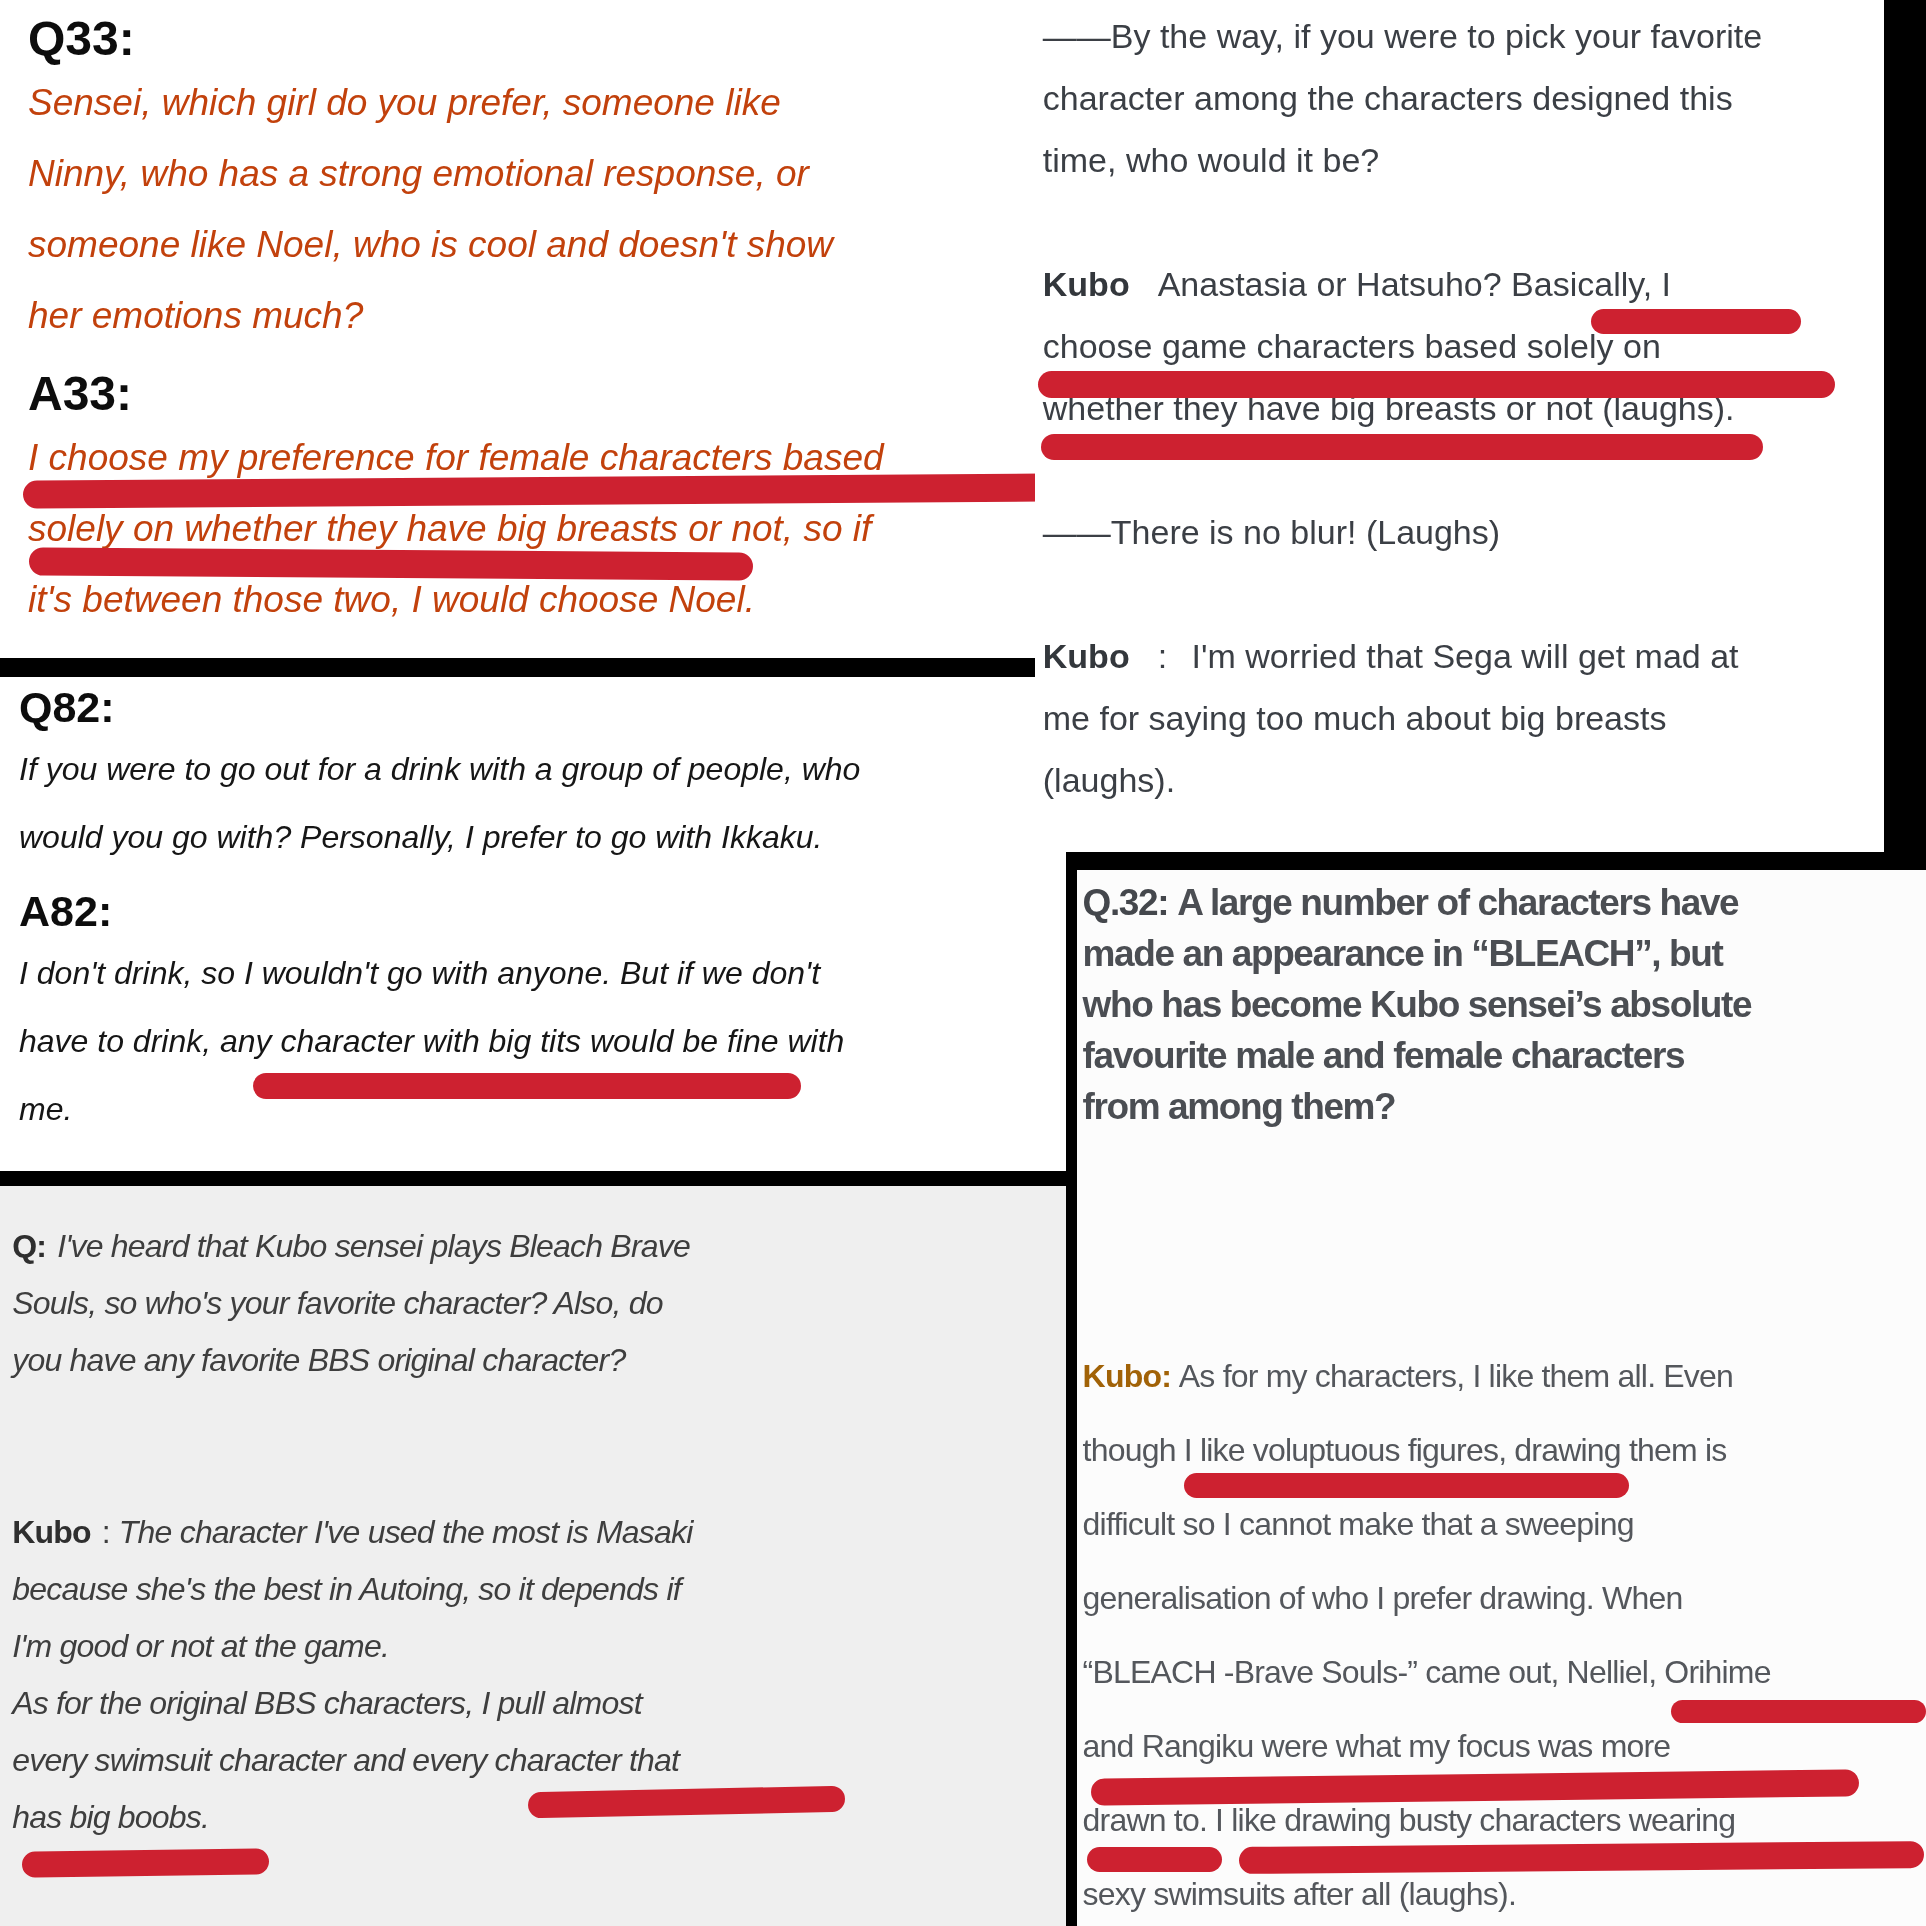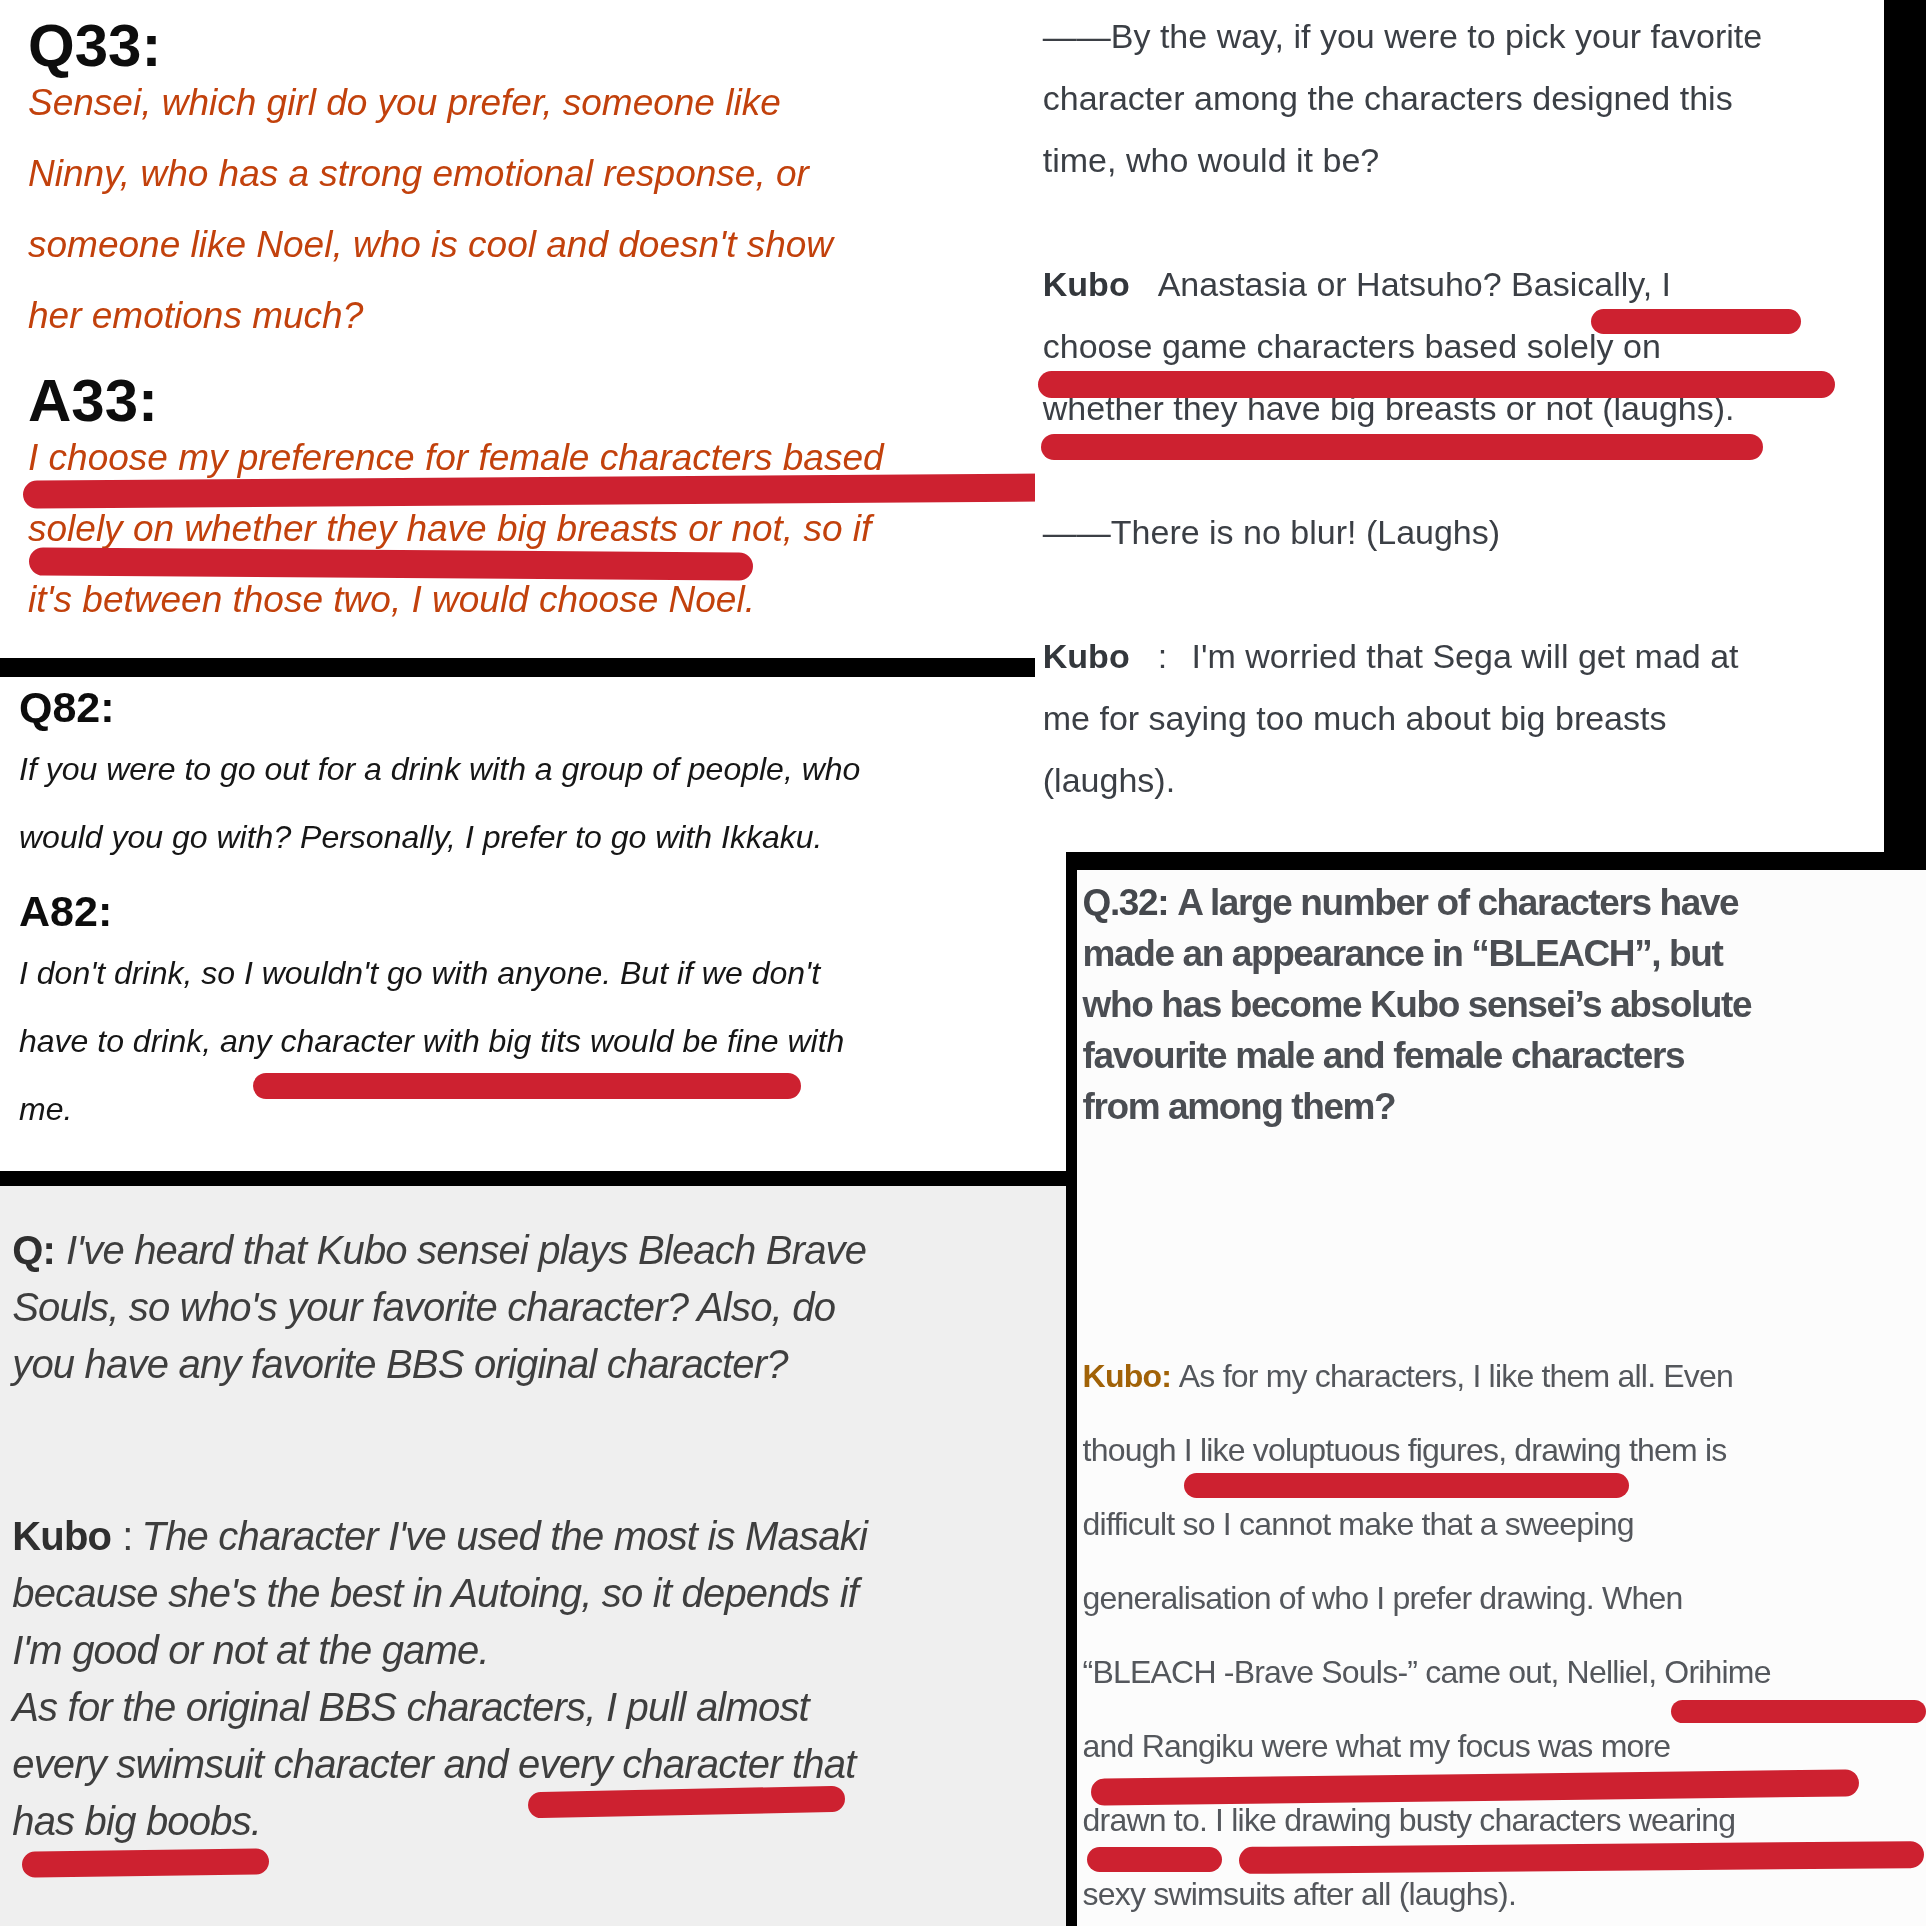--- a/index.html
+++ b/index.html
@@ -8,28 +8,28 @@
     width:1926px; height:1926px; position:relative;
     background:#000;
     font-family:"Liberation Sans", sans-serif;
     overflow:hidden;
   }
   .panel { position:absolute; box-sizing:border-box; overflow:hidden; }
 
   
   #panel-q33 { left:0; top:0; width:1066px; height:658px; background:#ffffff; padding:11px 0 0 28px; }
   #panel-q33 .row { height:71px; font-size:37px; font-style:italic; color:#c2410c; white-space:nowrap; }
-  #panel-q33 .head { font-style:normal; font-weight:700; font-size:60px; color:#0d0d0d; }
+  #panel-q33 .head { font-style:normal; font-weight:700; font-size:48px; color:#0d0d0d; }
 
   #panel-q82 { left:0; top:677px; width:1066px; height:494px; background:#ffffff; padding:6px 0 0 19px; }
   #panel-q82 .row { height:68px; font-size:32px; font-style:italic; color:#161616; white-space:nowrap; }
   #panel-q82 .head { font-style:normal; font-weight:700; font-size:43px; color:#0d0d0d; }
 
   #panel-bbs { left:0; top:1186px; width:1066px; height:740px; background:#efefef; padding:42px 0 0 12.2px; }
-  #panel-bbs .row { height:57px; font-size:40px; font-style:italic; color:#3e3e3e; letter-spacing:-0.8px; white-space:nowrap; }
+  #panel-bbs .row { height:57px; font-size:32px; font-style:italic; color:#3e3e3e; letter-spacing:-0.8px; white-space:nowrap; }
   #panel-bbs .gap { height:115px; }
   #panel-bbs .prefix { font-weight:700; font-style:normal; margin-right:11px; color:#2f2f2f; }
   #panel-bbs .sep { font-style:normal; margin-right:9px; }
 
   
   #panel-interview { left:1035px; top:0; width:849px; height:852px; background:#ffffff; padding:16.7px 0 0 7.8px; }
   #panel-interview .row { height:62px; font-size:34px; color:#3b3f45; white-space:nowrap; }
   #panel-interview .gap { height:62px; }
   #panel-interview .prefix { font-weight:700; margin-right:28px; color:#33373c; }
   #panel-interview .sep { margin-right:24.5px; }

